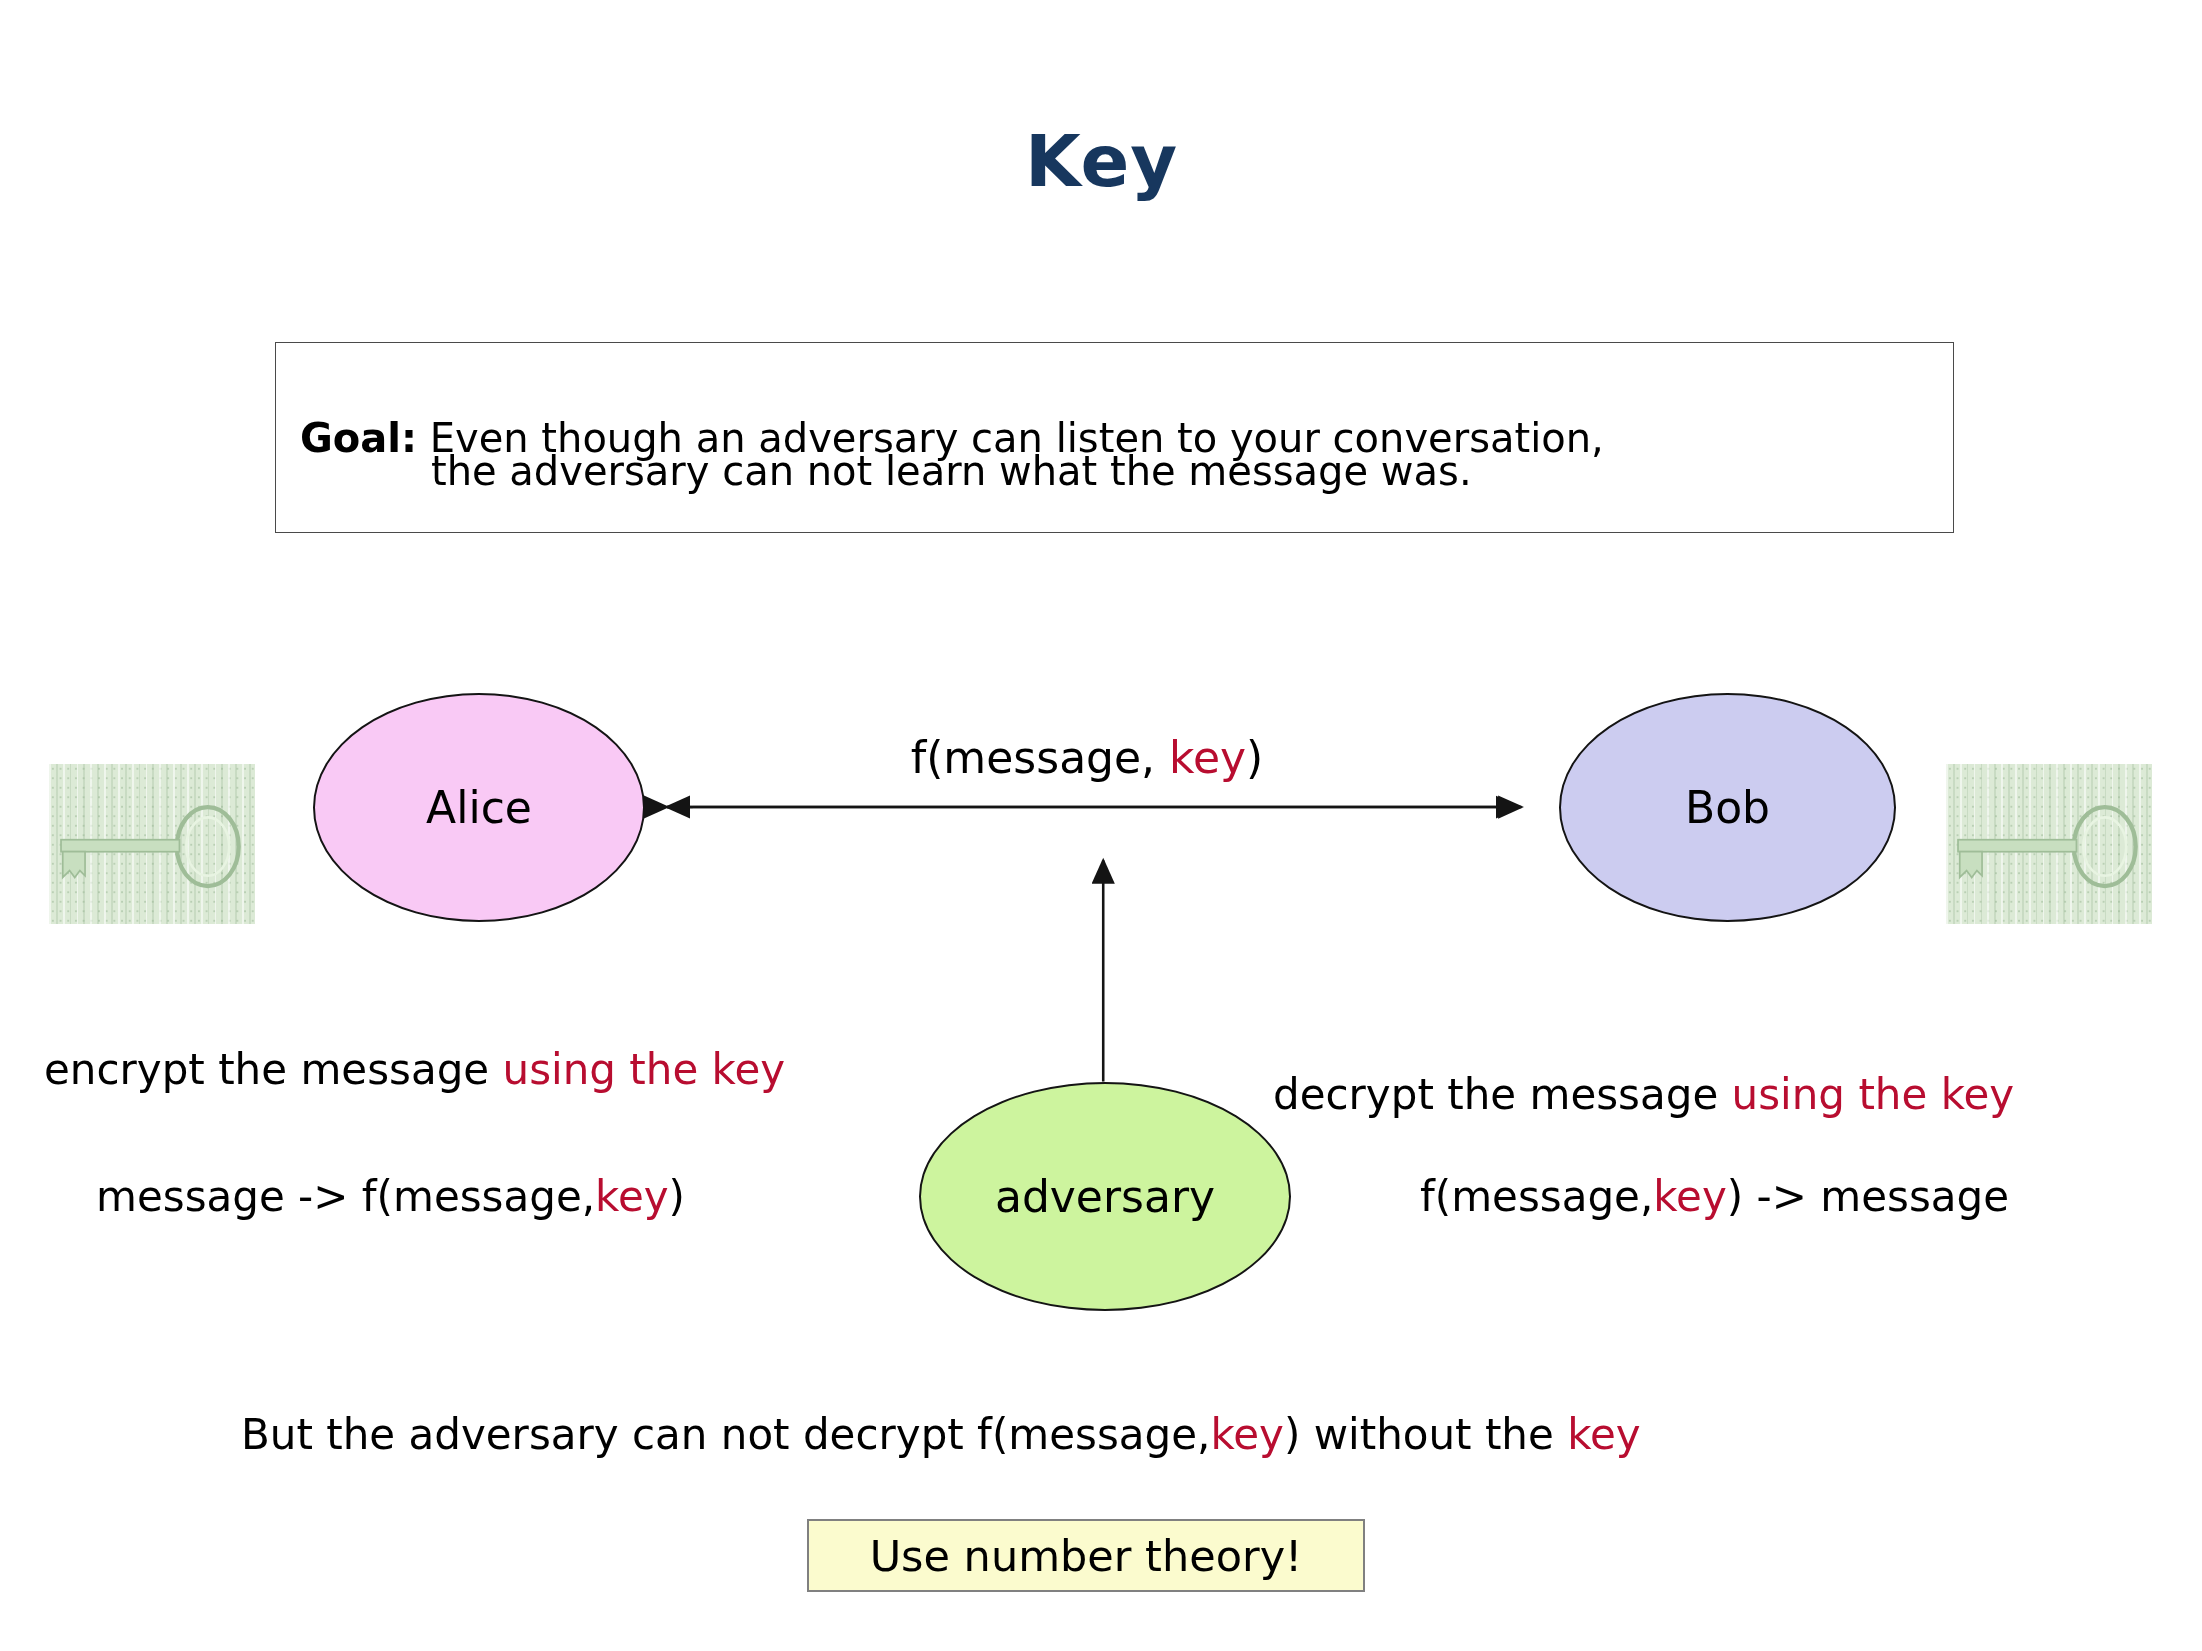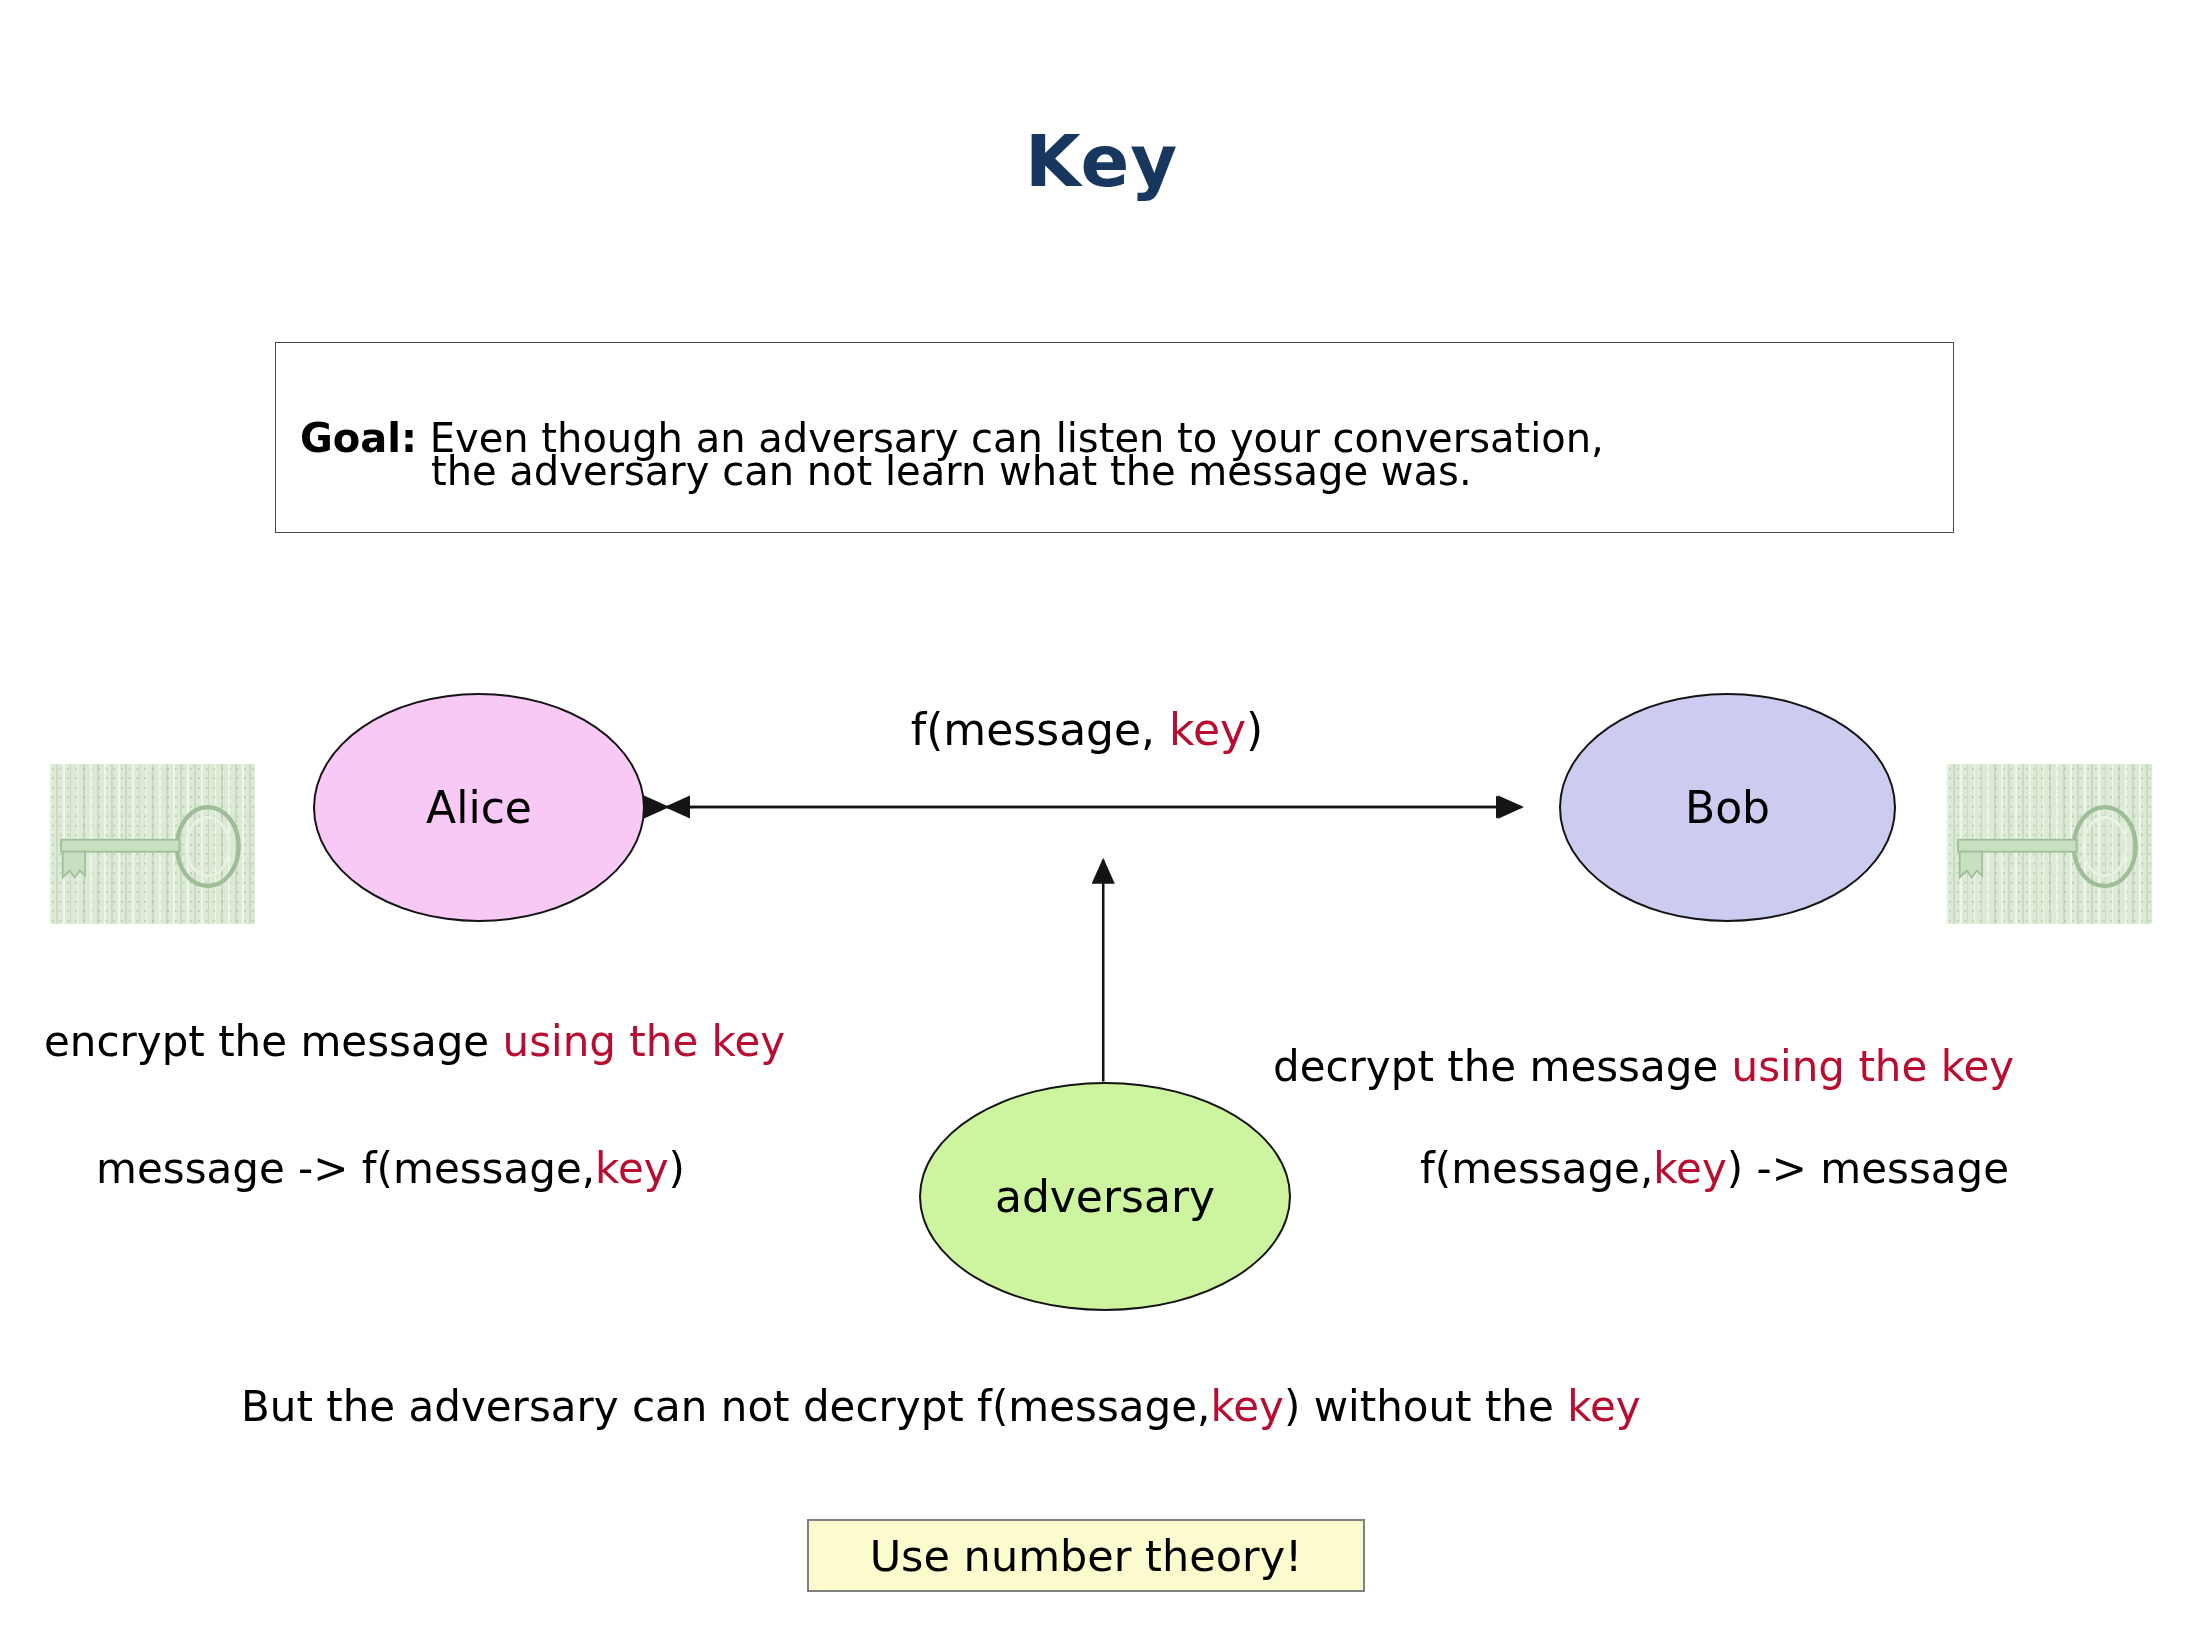--- a/index.html
+++ b/index.html
@@ -70,21 +70,21 @@
     box-sizing: border-box;
   }
   .node.alice     { left: 313px;  top: 693px;  width: 332px; height: 229px; background: var(--alice-fill, #F9C9F5); }
   .node.bob       { left: 1559px; top: 693px;  width: 337px; height: 229px; background: var(--bob-fill, #CCCCF0); }
   .node.adversary { left: 919px; top: 1082px; width: 372px; height: 229px; background: var(--adversary-fill, #CDF49E); }
 
   
   svg.arrows { position: absolute; left: 0; top: 0; }
 
   
-  .tline { position: absolute; white-space: nowrap; font-size: 42px; }
+  .tline { position: absolute; white-space: nowrap; font-size: 42px; margin-top: 28px; }
   .arrow-label { left: 1087px; top: 704px; transform: translateX(-50%); font-size: 44px; }
   .encrypt-line { left: 44px;   top: 1017px; }
   .decrypt-line { left: 1273px; top: 1042px; }
   .enc-formula  { left: 96px;  top: 1144px; }
   .dec-formula  { left: 1420px; top: 1144px; }
   .bottom-line  { left: 241px;  top: 1382px; }
   .red { color: var(--accent-red, #B80D30); }
 
   
   .note-box {

